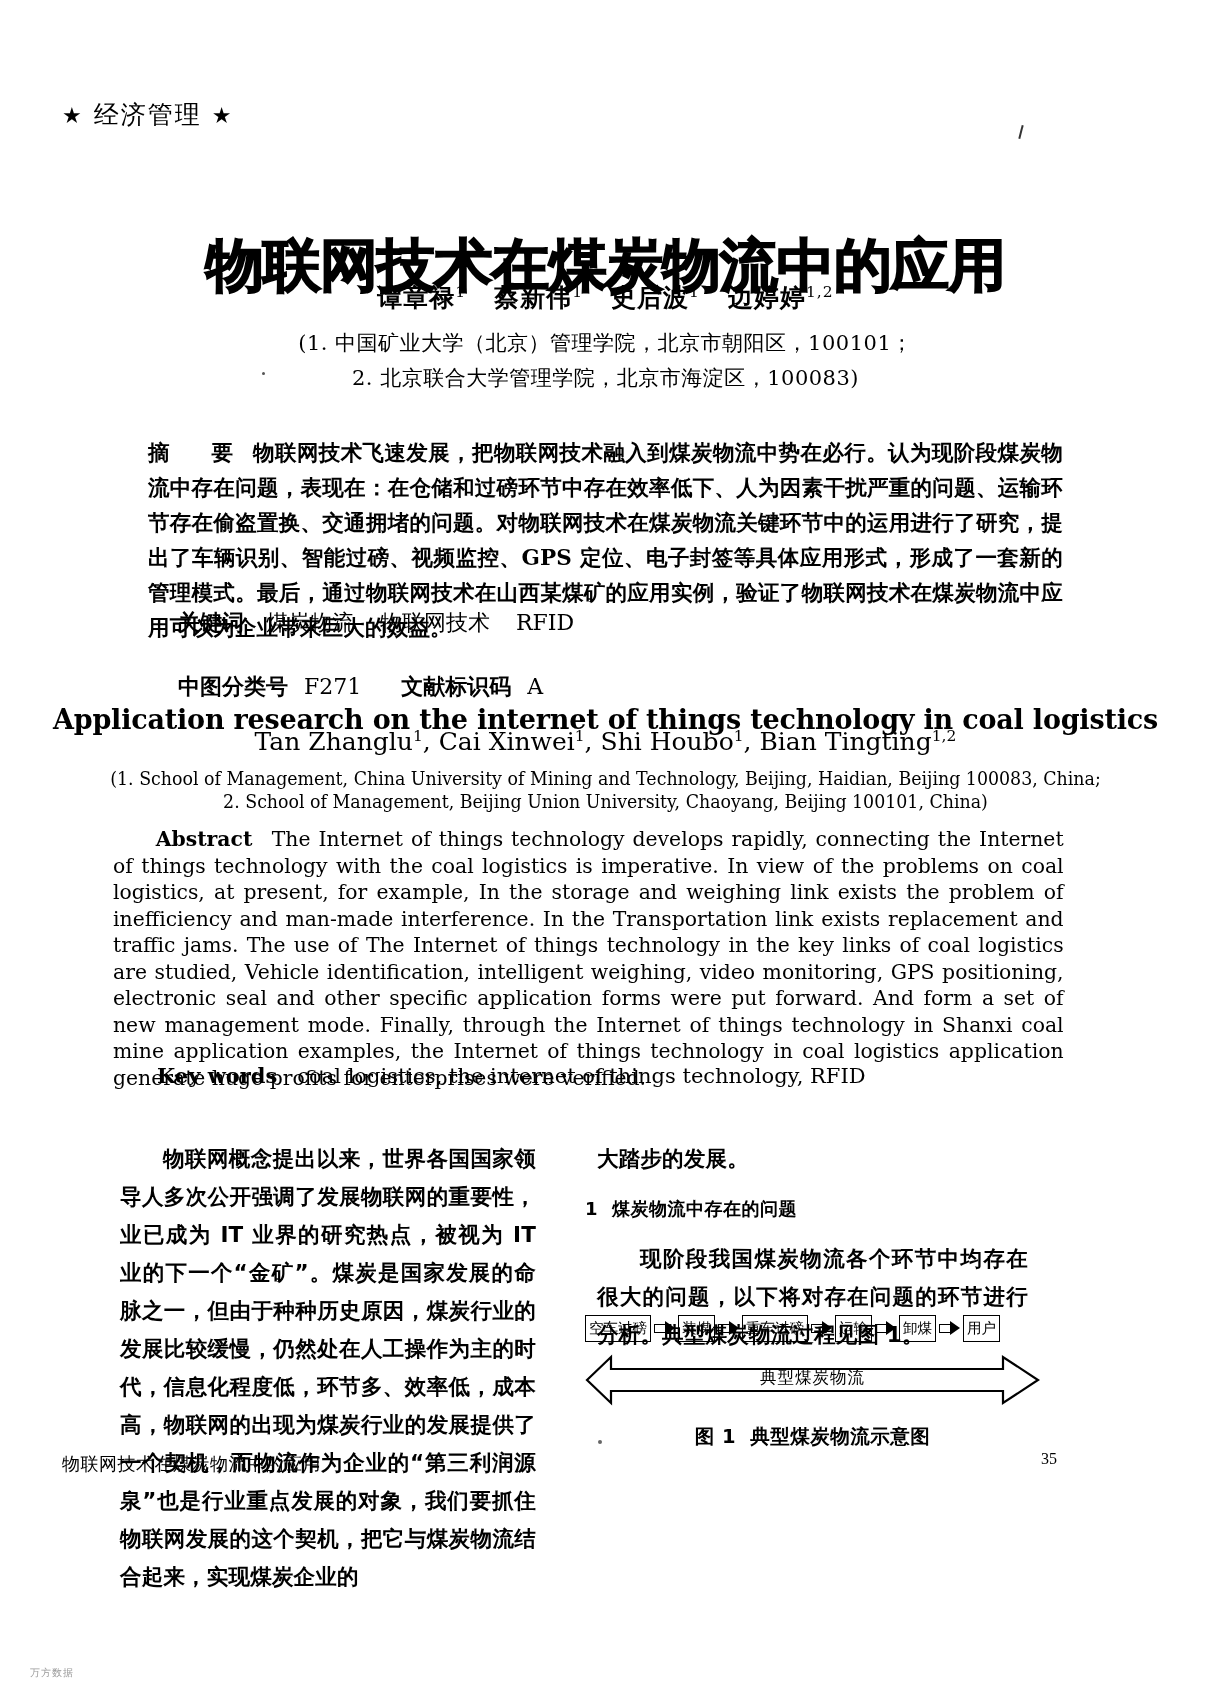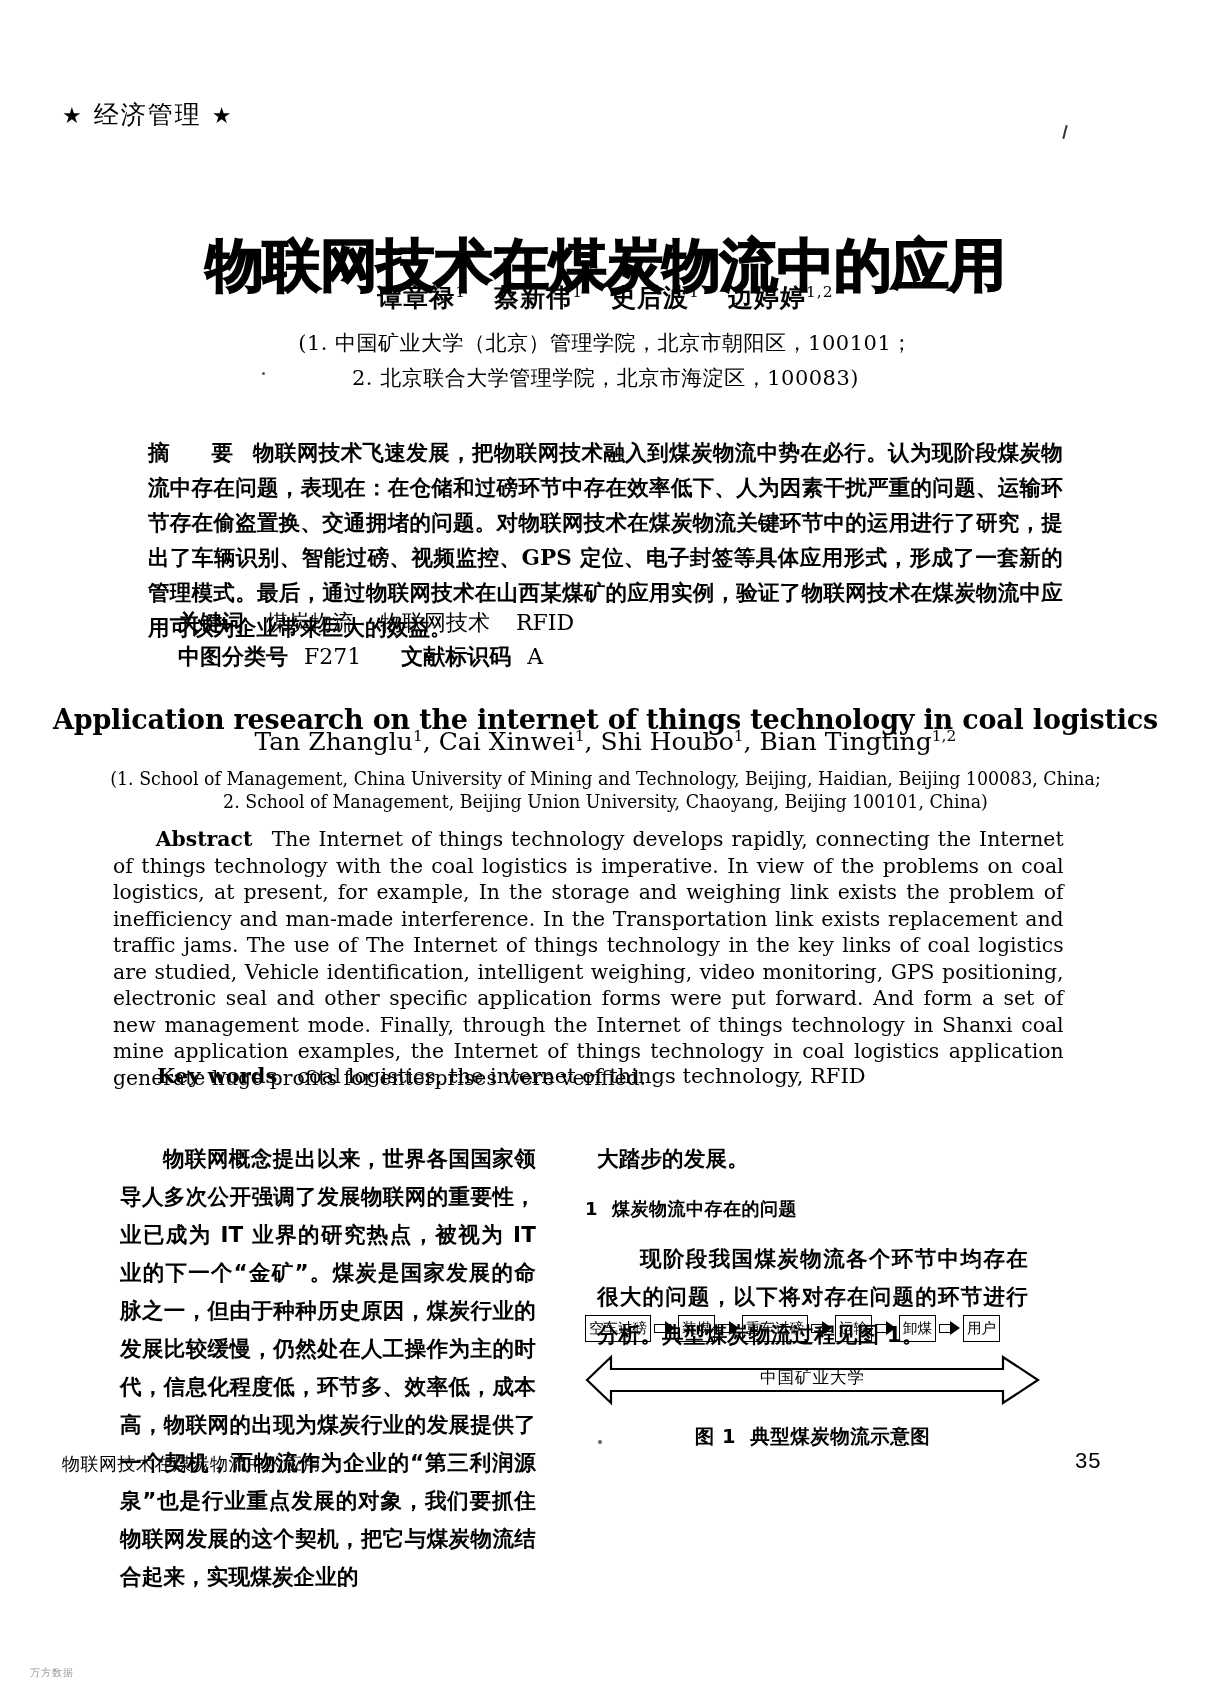--- a/index.html
+++ b/index.html
@@ -4,21 +4,21 @@
 <style>
   html,body{margin:0;padding:0;}
   body{
     width:1211px;height:1706px;
     background:#ffffff;
     font-family:"DejaVu Sans","Liberation Sans",sans-serif;
     color:#000;
     position:relative;
     overflow:hidden;
   }
-  .page{position:relative;width:1117px;height:1706px;padding-left:44px;}
+  .page{position:relative;width:1117px;height:1706px;}
 
   
   .runhead{
     position:absolute;left:62px;top:98px;
     font-size:25px;letter-spacing:2px;
     font-family:"DejaVu Sans",sans-serif;
     white-space:nowrap;
   }
   .runhead .star{font-size:22px;}
 
@@ -70,21 +70,21 @@
   .cn-abs p{margin:0;text-indent:0;}
 
   .cn-kw{
     position:absolute;left:178px;top:608px;
     font-family:"DejaVu Serif","Liberation Serif",serif;
     font-size:22px;font-weight:bold;
   }
   .cn-kw .k{font-weight:bold;margin-right:22px;}
   .cn-kw .v{font-weight:normal;margin-right:26px;}
   .cn-cls{
-    position:absolute;left:178px;top:642px;
+    position:absolute;left:178px;top:672px;
     font-family:"DejaVu Serif","Liberation Serif",serif;
     font-size:22px;
   }
   .cn-cls .k{font-weight:bold;margin-right:16px;}
   .cn-cls .v{font-weight:normal;margin-right:40px;}
 
   
   .en-title{
     position:absolute;left:0;top:682px;width:1211px;text-align:center;
     font-family:"DejaVu Serif","Liberation Serif",serif;
@@ -177,22 +177,22 @@
   .figcap .gap{display:inline-block;width:14px;}
 
   
   .footer-left{
     position:absolute;left:62px;top:1452px;
     font-family:"DejaVu Sans","Liberation Sans",sans-serif;
     font-size:18px;letter-spacing:0.5px;
   }
   .footer-page{
     position:absolute;right:60px;top:1450px;
-    font-family:Liberation Mono, monospace;
-    font-size:22px;
+    font-family:Liberation Serif, serif;
+    font-size:16px;
   }
   .watermark{
     position:absolute;left:30px;top:1666px;
     font-family:"DejaVu Sans","Liberation Sans",sans-serif;
     font-size:10px;color:#9a9a9a;letter-spacing:1px;text-align:center;
   }
 </style>
 </head>
 <body>
 
@@ -284,21 +284,21 @@
           <span class="shaft"></span>
           <span class="head"></span>
         </div>
       <div class="fbox">用户</div>
     </div>
 
     <div class="bandwrap">
       <svg width="455" height="54" viewBox="0 0 455 54">
         <polygon points="2,27 26,4 26,16 418,16 418,4 453,27 418,50 418,38 26,38 26,50" fill="none" stroke="#000" stroke-width="2.2" stroke-linejoin="miter"></polygon>
       </svg>
-      <div class="bandlabel">中国矿业大学</div>
+      <div class="bandlabel">典型煤炭物流</div>
     </div>
 
     <div class="figcap">
       <span>图 1</span><span class="gap"></span><span>典型煤炭物流示意图</span>
     </div>
   </div>
 
   <div class="footer-left">物联网技术在煤炭物流中的应用</div>
   <div class="footer-page">35</div>
   <div class="watermark">万方数据</div>

